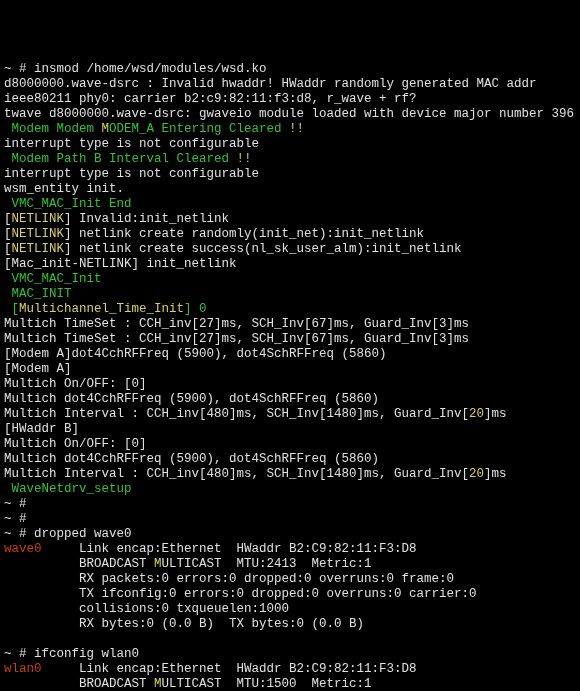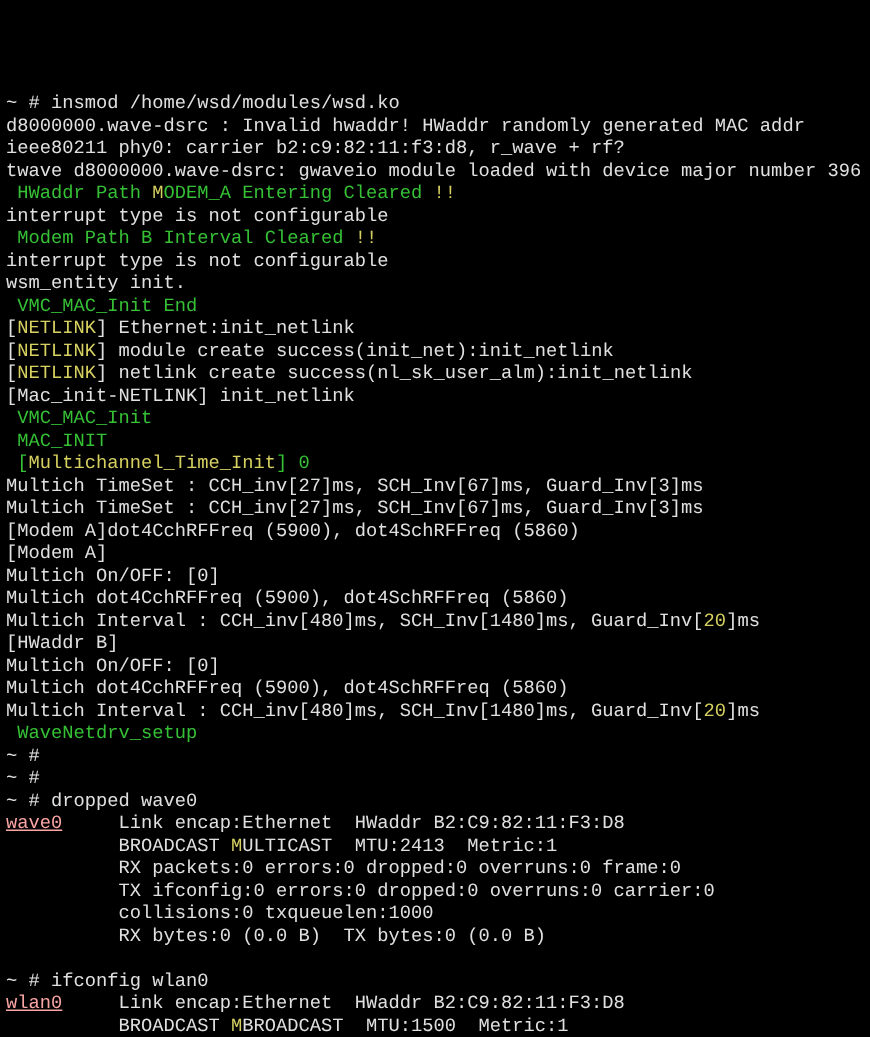--- a/index.html
+++ b/index.html
@@ -10,39 +10,39 @@
     font-size:12.5px;
     line-height:15px;
     padding:2px 4px;
     width:580px;
     box-sizing:border-box;
     white-space:pre;
     overflow:hidden;
   }
   .cy{color:#d6d060;} 
   .gr{color:#35c035;} 
-  .pk{color:#fca5a5;text-decoration:underline;}
+  .pk{color:#c2410c;}
 </style>
 </head>
 <body>
 
 
 
 <div><span>~ # insmod /home/wsd/modules/wsd.ko</span>
 <span>d8000000.wave-dsrc : Invalid hwaddr! HWaddr randomly generated MAC addr</span>
 <span>ieee80211 phy0: carrier b2:c9:82:11:f3:d8, r_wave + rf?</span>
 <span>twave d8000000.wave-dsrc: gwaveio module loaded with device major number 396</span>
-<span class="gr"><span> HWaddr Path </span><span class="cy">M</span><span>ODEM_A Entering Cleared </span><span class="cy">!!</span></span>
+<span class="gr"><span> Modem Modem </span><span class="cy">M</span><span>ODEM_A Entering Cleared </span><span class="cy">!!</span></span>
 <span>interrupt type is not configurable</span>
 <span class="gr"><span> Modem Path B Interval Cleared </span><span class="cy">!!</span></span>
 <span>interrupt type is not configurable</span>
 <span>wsm_entity init.</span>
 <span class="gr"> VMC_MAC_Init End</span>
-<span><span>[</span><span class="cy">NETLINK</span><span>] Ethernet:init_netlink</span></span>
-<span><span>[</span><span class="cy">NETLINK</span><span>] module create success(init_net):init_netlink</span></span>
+<span><span>[</span><span class="cy">NETLINK</span><span>] Invalid:init_netlink</span></span>
+<span><span>[</span><span class="cy">NETLINK</span><span>] netlink create randomly(init_net):init_netlink</span></span>
 <span><span>[</span><span class="cy">NETLINK</span><span>] netlink create success(nl_sk_user_alm):init_netlink</span></span>
 <span>[Mac_init-NETLINK] init_netlink</span>
 <span class="gr"> VMC_MAC_Init</span>
 <span class="gr"> MAC_INIT</span>
 <span><span class="gr"> [</span><span class="cy">Multichannel_Time_Init</span><span class="gr">] 0</span></span>
 <span>Multich TimeSet : CCH_inv[27]ms, SCH_Inv[67]ms, Guard_Inv[3]ms</span>
 <span>Multich TimeSet : CCH_inv[27]ms, SCH_Inv[67]ms, Guard_Inv[3]ms</span>
 <span>[Modem A]dot4CchRFFreq (5900), dot4SchRFFreq (5860)</span>
 <span>[Modem A]</span>
 <span>Multich On/OFF: [0]</span>
@@ -58,21 +58,21 @@
 <span>~ # dropped wave0</span>
 <span><span class="pk">wave0</span><span>     Link encap:Ethernet  HWaddr B2:C9:82:11:F3:D8</span></span>
 <span><span>          BROADCAST </span><span class="cy">M</span><span>ULTICAST  MTU:2413  Metric:1</span></span>
 <span>          RX packets:0 errors:0 dropped:0 overruns:0 frame:0</span>
 <span>          TX ifconfig:0 errors:0 dropped:0 overruns:0 carrier:0</span>
 <span>          collisions:0 txqueuelen:1000</span>
 <span>          RX bytes:0 (0.0 B)  TX bytes:0 (0.0 B)</span>
 <span></span>
 <span>~ # ifconfig wlan0</span>
 <span><span class="pk">wlan0</span><span>     Link encap:Ethernet  HWaddr B2:C9:82:11:F3:D8</span></span>
-<span><span>          BROADCAST </span><span class="cy">M</span><span>BROADCAST  MTU:1500  Metric:1</span></span>
+<span><span>          BROADCAST </span><span class="cy">M</span><span>ULTICAST  MTU:1500  Metric:1</span></span>
 
 
 
 
 </div>
 
 
 
 
 </body></html>

